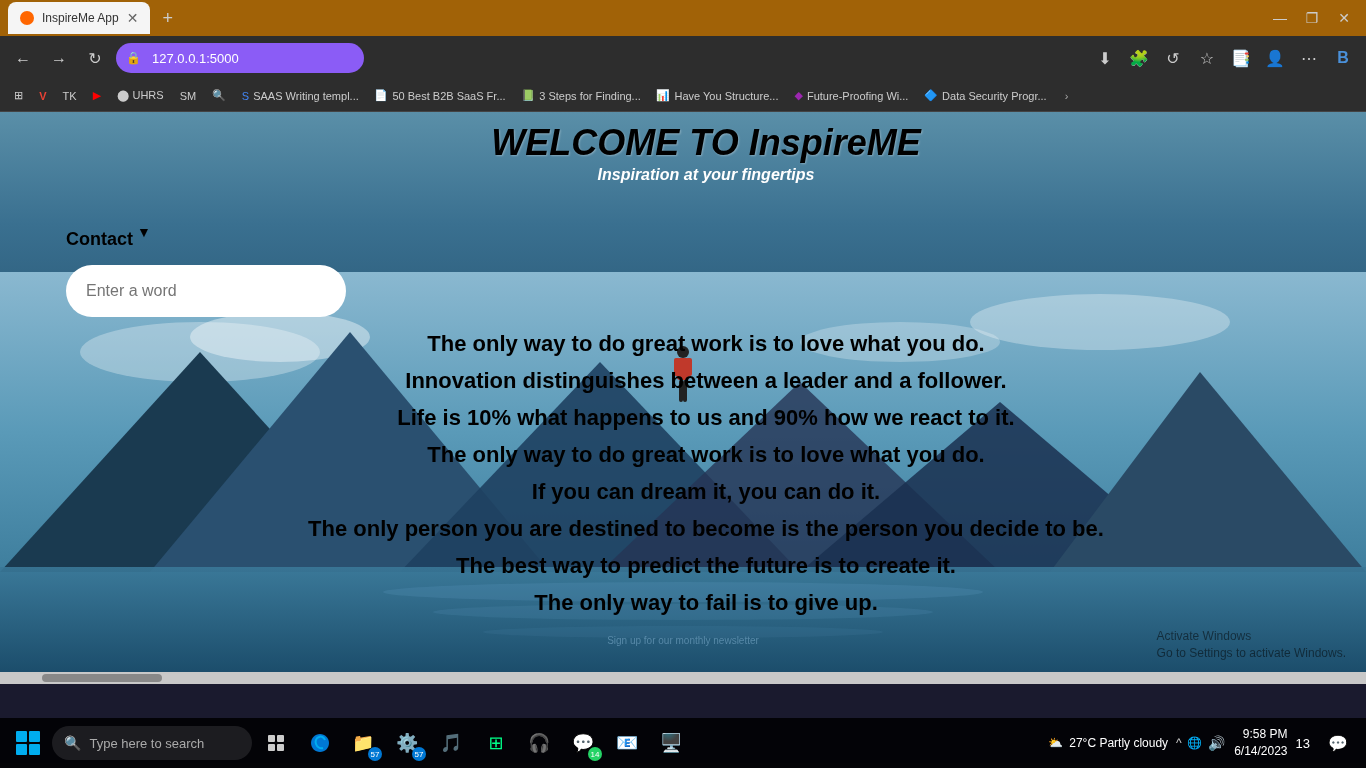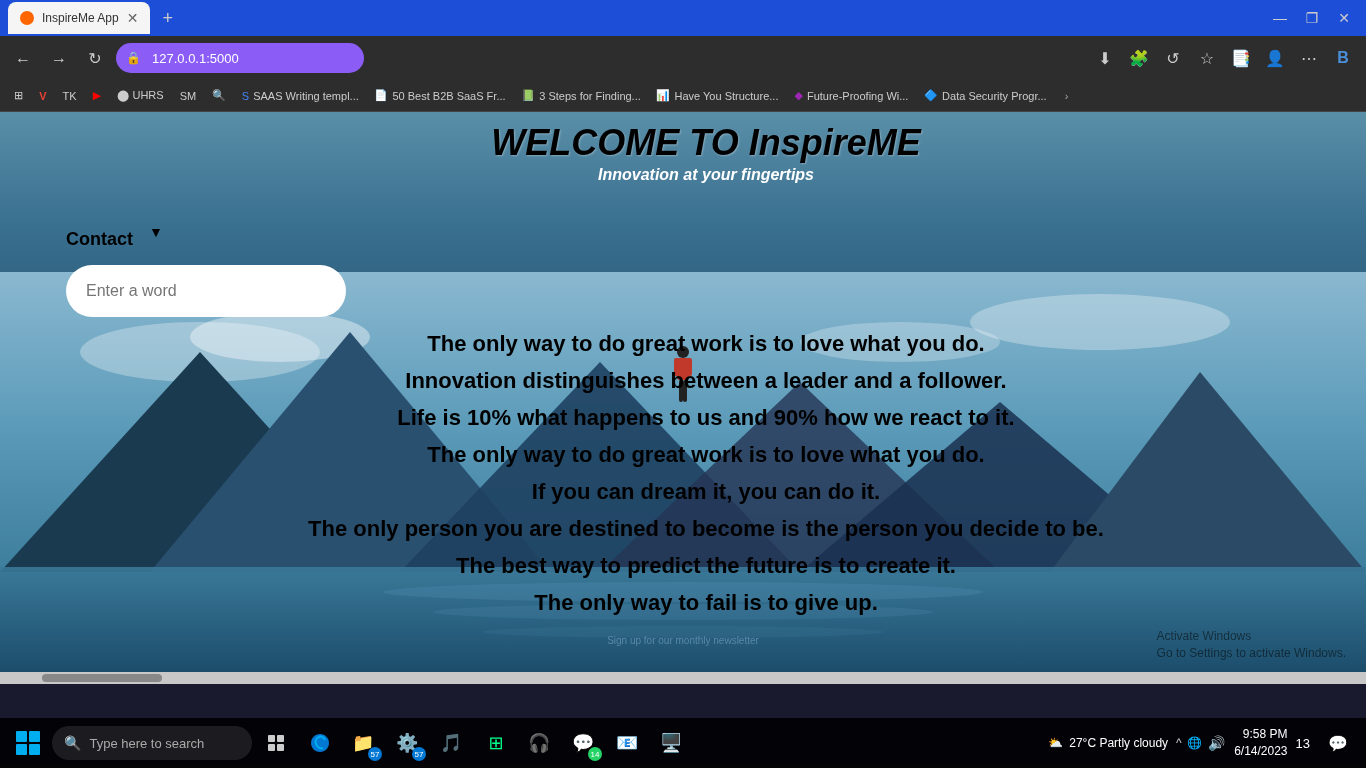--- a/index.html
+++ b/index.html
@@ -1,20 +1,20 @@
 <!DOCTYPE html>
 <html><head>
   <meta charset="utf-8">
   <style>
     * { margin: 0; padding: 0; box-sizing: border-box; }
     body { font-family: Arial, sans-serif; width: 1366px; height: 768px; overflow: hidden; background: #1a1a2e; }
 
     
     .browser-chrome { background: #2d2d2d; width: 100%; }
-    .tab-bar { display: flex; align-items: center; background: #1d4ed8; height: 36px; padding: 0 8px; gap: 4px; }
+    .tab-bar { display: flex; align-items: center; background: #a16207; height: 36px; padding: 0 8px; gap: 4px; }
     .tab { display: flex; align-items: center; background: #f5f5f5; border-radius: 8px 8px 0 0; padding: 0 12px; height: 32px; font-size: 12px; color: #333; gap: 8px; max-width: 220px; }
     .tab-icon { width: 14px; height: 14px; background: #ff6600; border-radius: 50%; flex-shrink: 0; }
     .tab-title { white-space: nowrap; overflow: hidden; text-overflow: ellipsis; font-size: 12px; }
     .tab-close { margin-left: auto; cursor: pointer; color: #666; font-size: 14px; }
     .new-tab-btn { background: none; border: none; color: #ccc; font-size: 18px; cursor: pointer; padding: 0 8px; }
     .tab-spacer { flex: 1; }
     .window-controls { display: flex; gap: 4px; align-items: center; }
     .win-btn { width: 28px; height: 28px; background: none; border: none; color: #ccc; font-size: 14px; cursor: pointer; display: flex; align-items: center; justify-content: center; }
 
     .address-bar-row { display: flex; align-items: center; background: #2d2d2d; height: 44px; padding: 0 8px; gap: 6px; }
@@ -206,25 +206,25 @@
       <rect x="9" y="16" width="12" height="22" rx="3" fill="#c0392b"></rect>
       <rect x="6" y="16" width="6" height="18" rx="2" fill="#c0392b"></rect>
       <rect x="18" y="16" width="6" height="18" rx="2" fill="#c0392b"></rect>
       <rect x="11" y="38" width="4" height="22" rx="2" fill="#222"></rect>
       <rect x="15" y="38" width="4" height="22" rx="2" fill="#222"></rect>
     </svg>
   </div>
 
   <div class="header-section">
     <div class="site-title">WELCOME TO InspireME</div>
-    <div class="site-subtitle">Innovation at your fingertips</div>
+    <div class="site-subtitle">Inspiration at your fingertips</div>
   </div>
 
   <div class="nav-section">
-    <div style="display:flex; align-items:center; gap:16px; padding-top:15px;">
+    <div style="display:flex; align-items:center; gap:4px; padding-top:15px;">
       <button class="contact-btn">Contact</button>
       <span class="contact-arrow">▼</span>
     </div>
   </div>
 
   <div class="search-section">
     <input class="search-input" type="text" placeholder="Enter a word" style="">
   </div>
 
   <div class="quotes-section">

